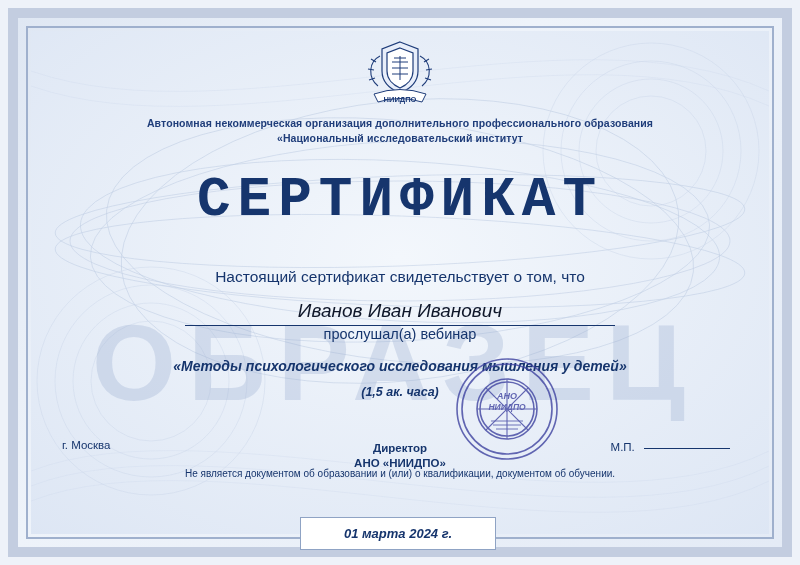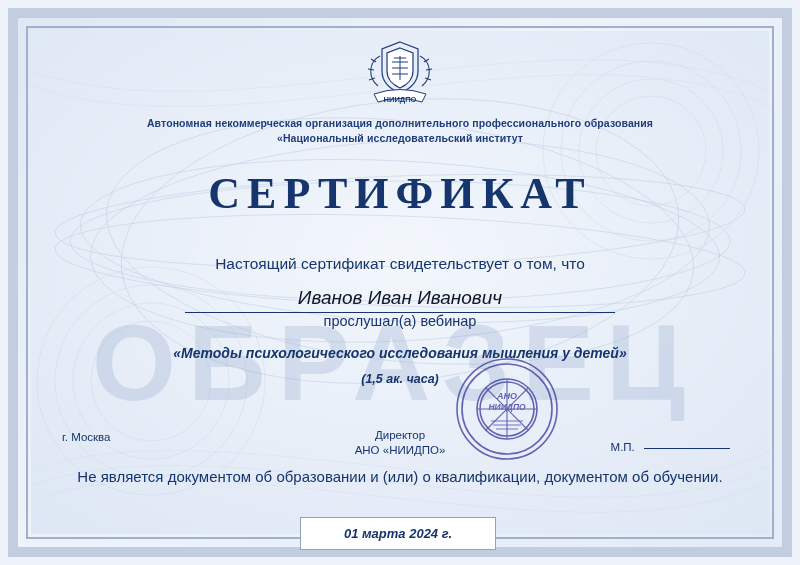--- a/index.html
+++ b/index.html
@@ -86,25 +86,25 @@
     margin-top: 6px;
     color: #1f3d7a;
     font-size: 10.5px;
     font-weight: bold;
     line-height: 15px;
     letter-spacing: 0.1px;
   }
 
   .title {
     margin-top: 22px;
-    font-size: 44px;
+    font-size: 56px;
     font-weight: bold;
     letter-spacing: 7px;
     color: #16356d;
-    font-family: Liberation Serif, serif;
+    font-family: Liberation Mono, monospace;
   }
 
   .statement {
     margin-top: 36px;
     font-size: 15.5px;
     color: #16356d;
   }
 
   .name-block {
     margin: 14px auto 0;
@@ -157,31 +157,31 @@
   
   .sign-row {
     position: absolute;
     left: 40px; right: 40px;
     top: 425px;
     height: 40px;
   }
   .city {
     position: absolute;
     left: 22px;
-    top: 6px;
+    top: 14px;
     font-size: 11.5px;
     color: #16356d;
   }
   .director {
     position: absolute;
     left: 0; right: 0;
-    top: 3px;
+    top: 16px;
     text-align: center;
     font-size: 11.5px;
-    font-weight: normal;
+    font-weight: bold;
     color: #16356d;
     line-height: 15px;
   }
   .mp {
     position: absolute;
     right: 30px;
     top: 16px;
     font-size: 11.5px;
     color: #16356d;
   }
@@ -191,21 +191,21 @@
     border-bottom: 1.2px solid #16356d;
     margin-left: 6px;
     vertical-align: 2px;
   }
 
   .disclaimer {
     position: absolute;
     left: 0; right: 0;
     top: 468px;
     text-align: center;
-    font-size: 15px;
+    font-size: 10px;
     color: #16356d;
   }
 
   
   .date-box {
     position: absolute;
     left: 300px;
     top: 517px;
     width: 196px;
     height: 33px;

